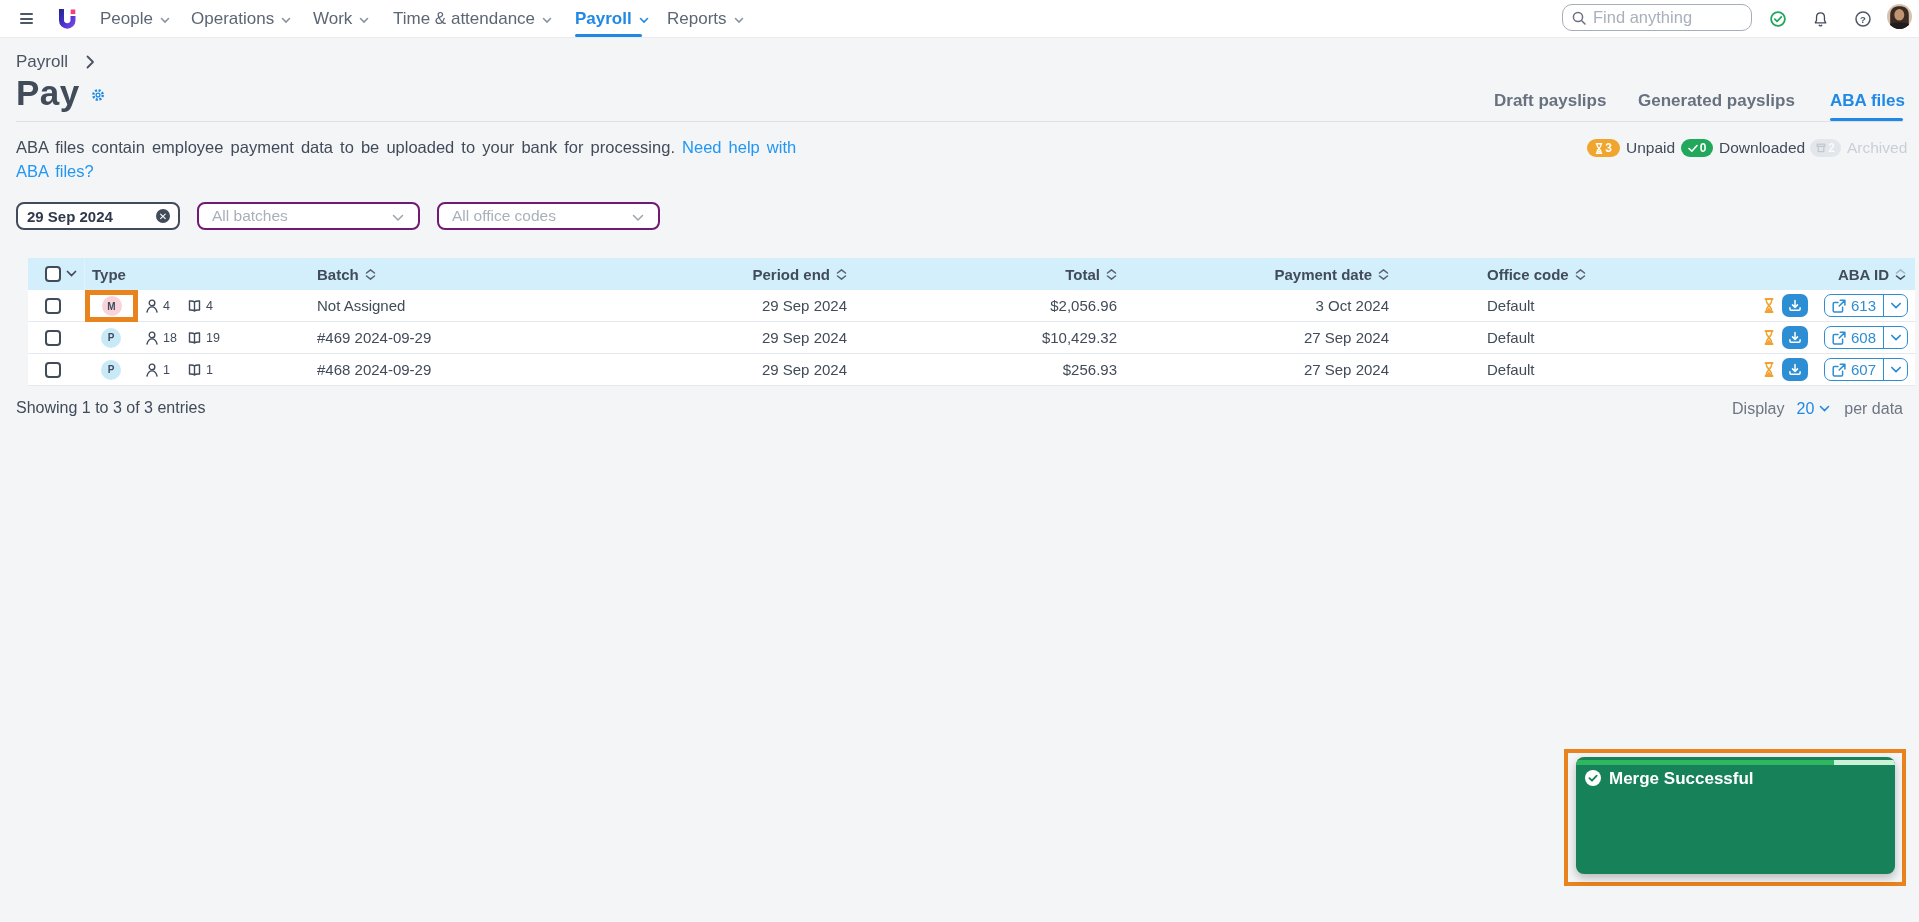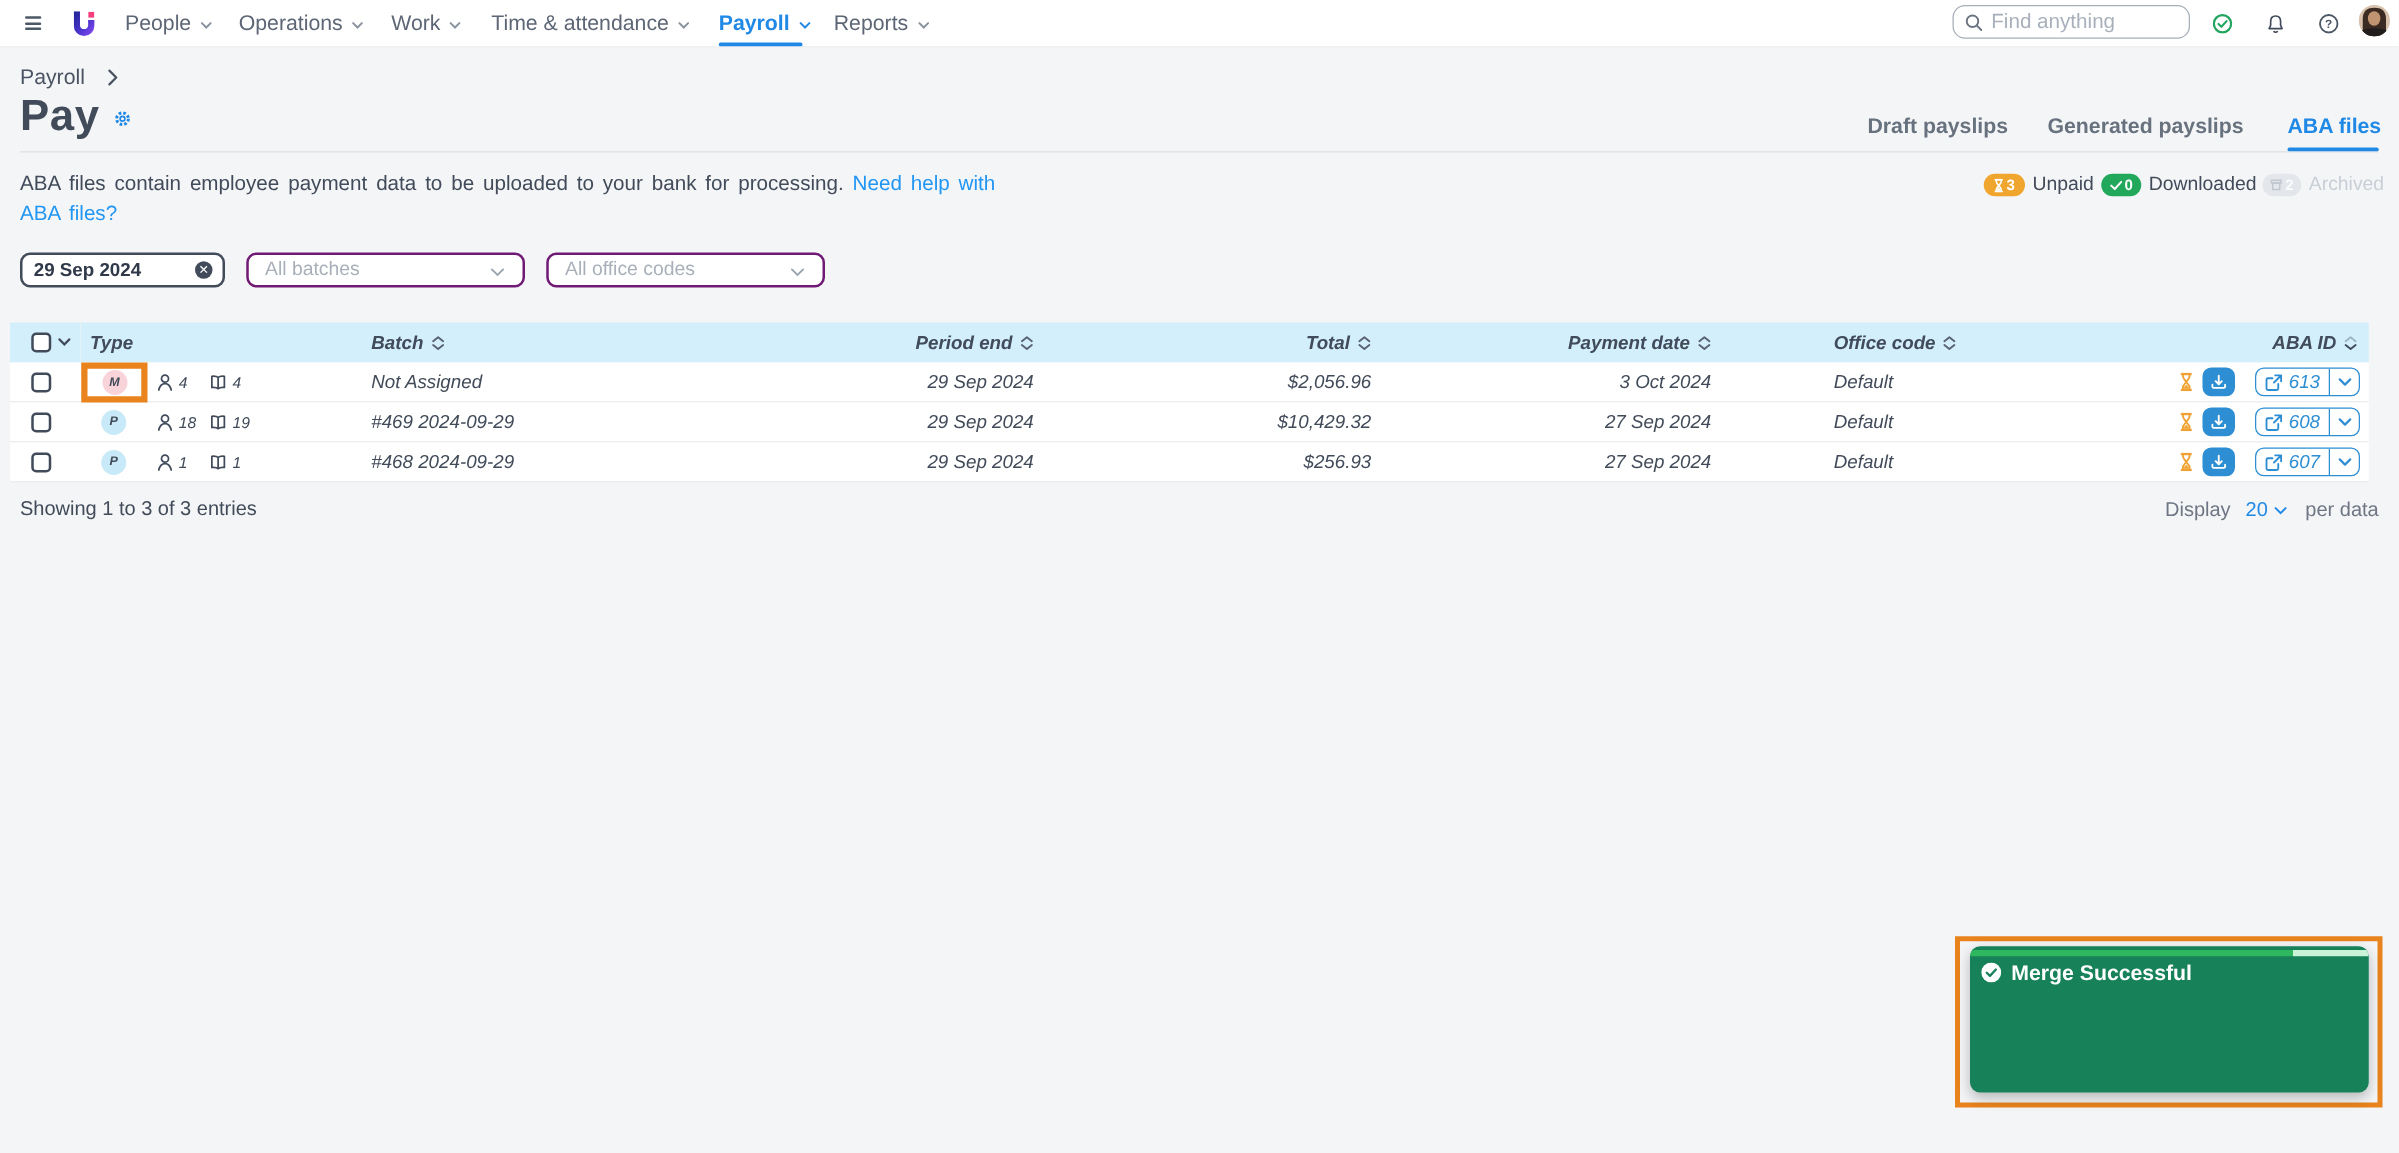--- a/index.html
+++ b/index.html
@@ -44,21 +44,21 @@
 .ltext.dim { color:#c9cfd7; }
 
 
 .datebox { position:absolute; left:16px; top:202px; width:164px; height:28px; background:#fff; border:2px solid #414b59; border-radius:8px; display:flex; align-items:center; }
 .datebox .txt { font-size:15px; font-weight:bold; color:#30394a; margin-left:9px; }
 .datebox .clear { position:absolute; right:8px; width:14px; height:14px; border-radius:50%; background:#414b59; color:#fff; font-size:10px; display:flex; align-items:center; justify-content:center; }
 .select { position:absolute; top:202px; height:28px; background:#fff; border:2px solid #701a75; border-radius:8px; display:flex; align-items:center; color:#a9b0b9; font-size:15.5px; }
 .select .ch { position:absolute; right:14px; top:10px; }
 
 
-.table { position:absolute; left:8px; top:258px; width:1887px;font-style:italic; }
+.table { position:absolute; left:28px; top:258px; width:1887px; }
 .thead { height:32px; background:#d2effb; display:flex; align-items:center; font-size:15px; font-weight:bold; color:#414b59; position:relative; }
 .row { height:32px; background:#fff; border-bottom:1px solid #e5e8ec; display:flex; align-items:center; font-size:15px; color:#414b59; position:relative; }
 .cb { width:16px; height:16px; border:2px solid #414b59; border-radius:4px; background:#fff; }
 .sort { margin-left:6px; }
 .badge { width:20px; height:20px; border-radius:50%; font-size:10px; font-weight:bold; display:flex; align-items:center; justify-content:center; }
 .badge.m { background:#f9d3da; color:#414b59; }
 .badge.p { background:#c8eaf8; color:#414b59; }
 .cnt { font-size:12.5px; color:#414b59; }
 .annot { position:absolute; left:57px; top:0px; width:53px; height:32px; border:5px solid #e8831d; display:flex; align-items:center; justify-content:center; z-index:2; background:#fff; }
 .acts { position:absolute; right:7px; display:flex; align-items:center; }

